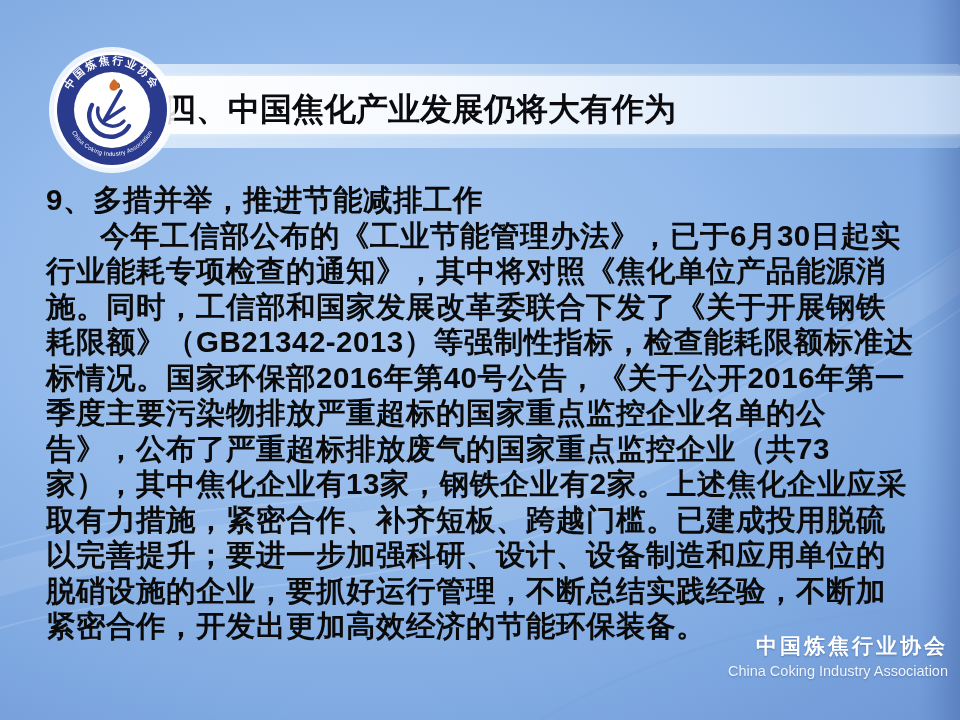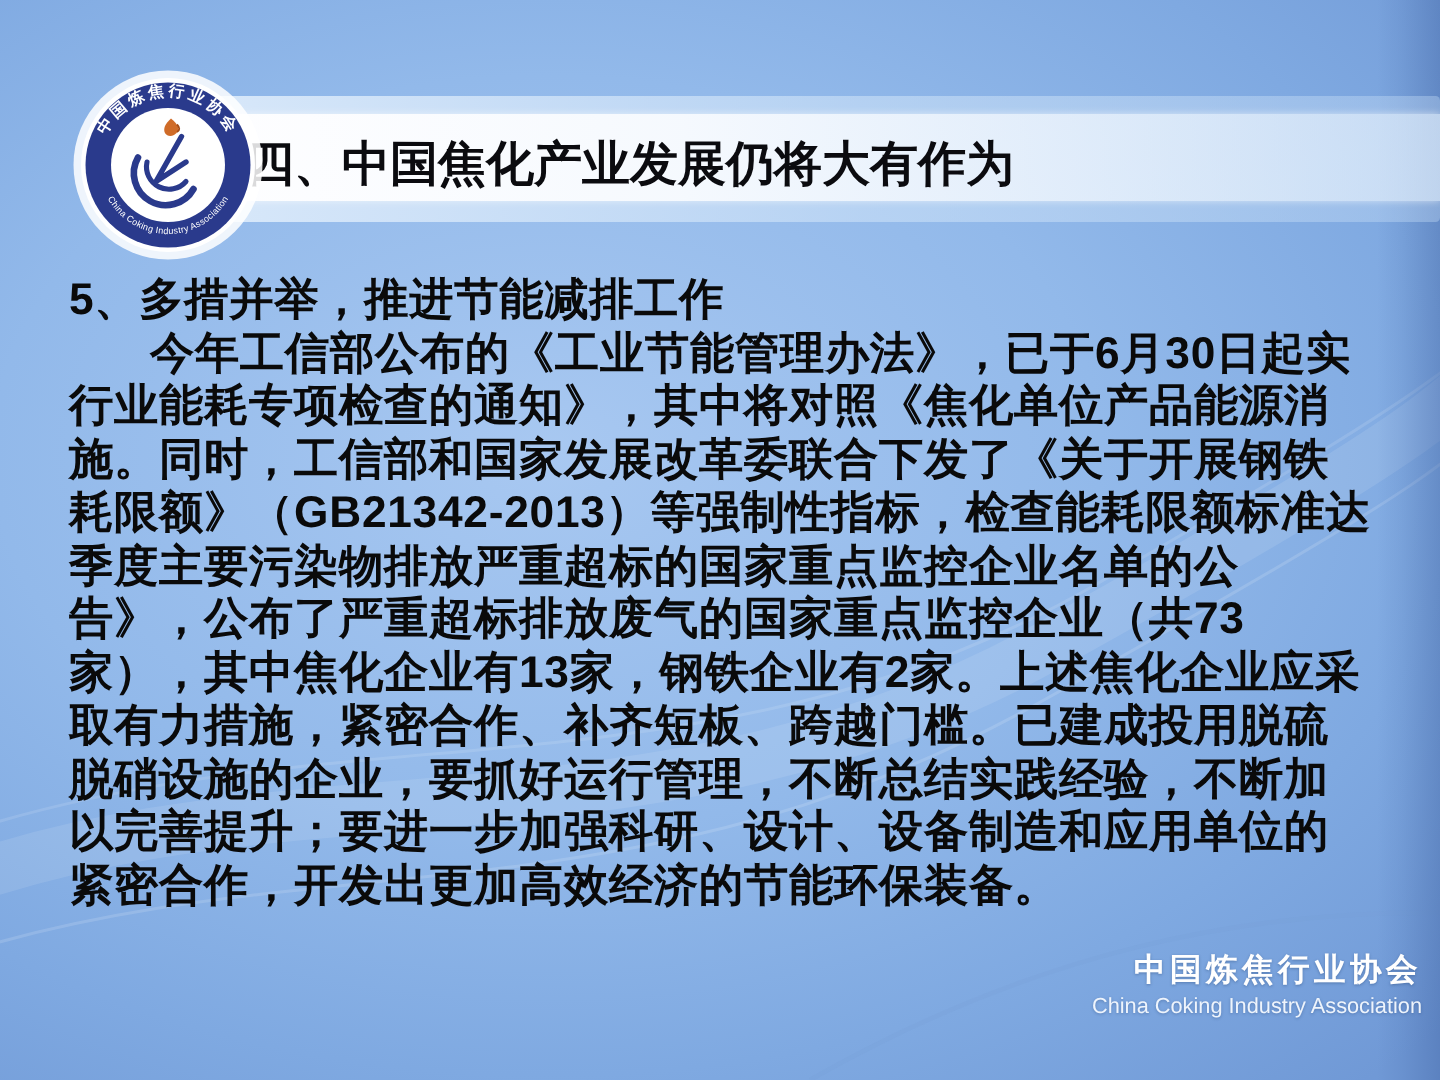--- a/index.html
+++ b/index.html
@@ -91,31 +91,32 @@
     </text>
 
     <path d="M 2 -31 C 7 -27 9 -23 4 -20 C 0 -18 -4 -21 -2 -26 C -1 -28 0 -29 2 -31 Z" fill="#cf6b28"></path>
     <path d="M 6 -27 C 8 -25 8 -23 6 -22" fill="none" stroke="#a34a15" stroke-width="1.2"></path>
     <path d="M 9 -19 L -8 11 L 12 -2" fill="none" stroke="#2a3a8c" stroke-width="3.6" stroke-linecap="round" stroke-linejoin="round"></path>
     <path d="M -20 -5 A 21 21 0 0 0 17 16" fill="none" stroke="#2a3a8c" stroke-width="4.4" stroke-linecap="round"></path>
     <path d="M -14 -2 A 15 15 0 0 0 12 11" fill="none" stroke="#2a3a8c" stroke-width="3.4" stroke-linecap="round"></path>
   </svg>
 
   <div class="body-text">
-    <div class="body-line">5、多措并举，推进节能减排工作</div>
+    <div class="body-line">9、多措并举，推进节能减排工作</div>
     <div class="body-line indent">今年工信部公布的《工业节能管理办法》，已于6月30日起实</div>
     <div class="body-line">行业能耗专项检查的通知》，其中将对照《焦化单位产品能源消</div>
     <div class="body-line">施。同时，工信部和国家发展改革委联合下发了《关于开展钢铁</div>
     <div class="body-line">耗限额》（GB21342-2013）等强制性指标，检查能耗限额标准达</div>
+    <div class="body-line">标情况。国家环保部2016年第40号公告，《关于公开2016年第一</div>
     <div class="body-line">季度主要污染物排放严重超标的国家重点监控企业名单的公</div>
     <div class="body-line">告》，公布了严重超标排放废气的国家重点监控企业（共73</div>
     <div class="body-line">家），其中焦化企业有13家，钢铁企业有2家。上述焦化企业应采</div>
     <div class="body-line">取有力措施，紧密合作、补齐短板、跨越门槛。已建成投用脱硫</div>
+    <div class="body-line">以完善提升；要进一步加强科研、设计、设备制造和应用单位的</div>
     <div class="body-line">脱硝设施的企业，要抓好运行管理，不断总结实践经验，不断加</div>
-    <div class="body-line">以完善提升；要进一步加强科研、设计、设备制造和应用单位的</div>
     <div class="body-line">紧密合作，开发出更加高效经济的节能环保装备。</div>
   </div>
 
   <div class="footer">
     <div class="footer-cn">中国炼焦行业协会</div>
     <div class="footer-en">China Coking Industry Association</div>
   </div>
 
 </div>
 

